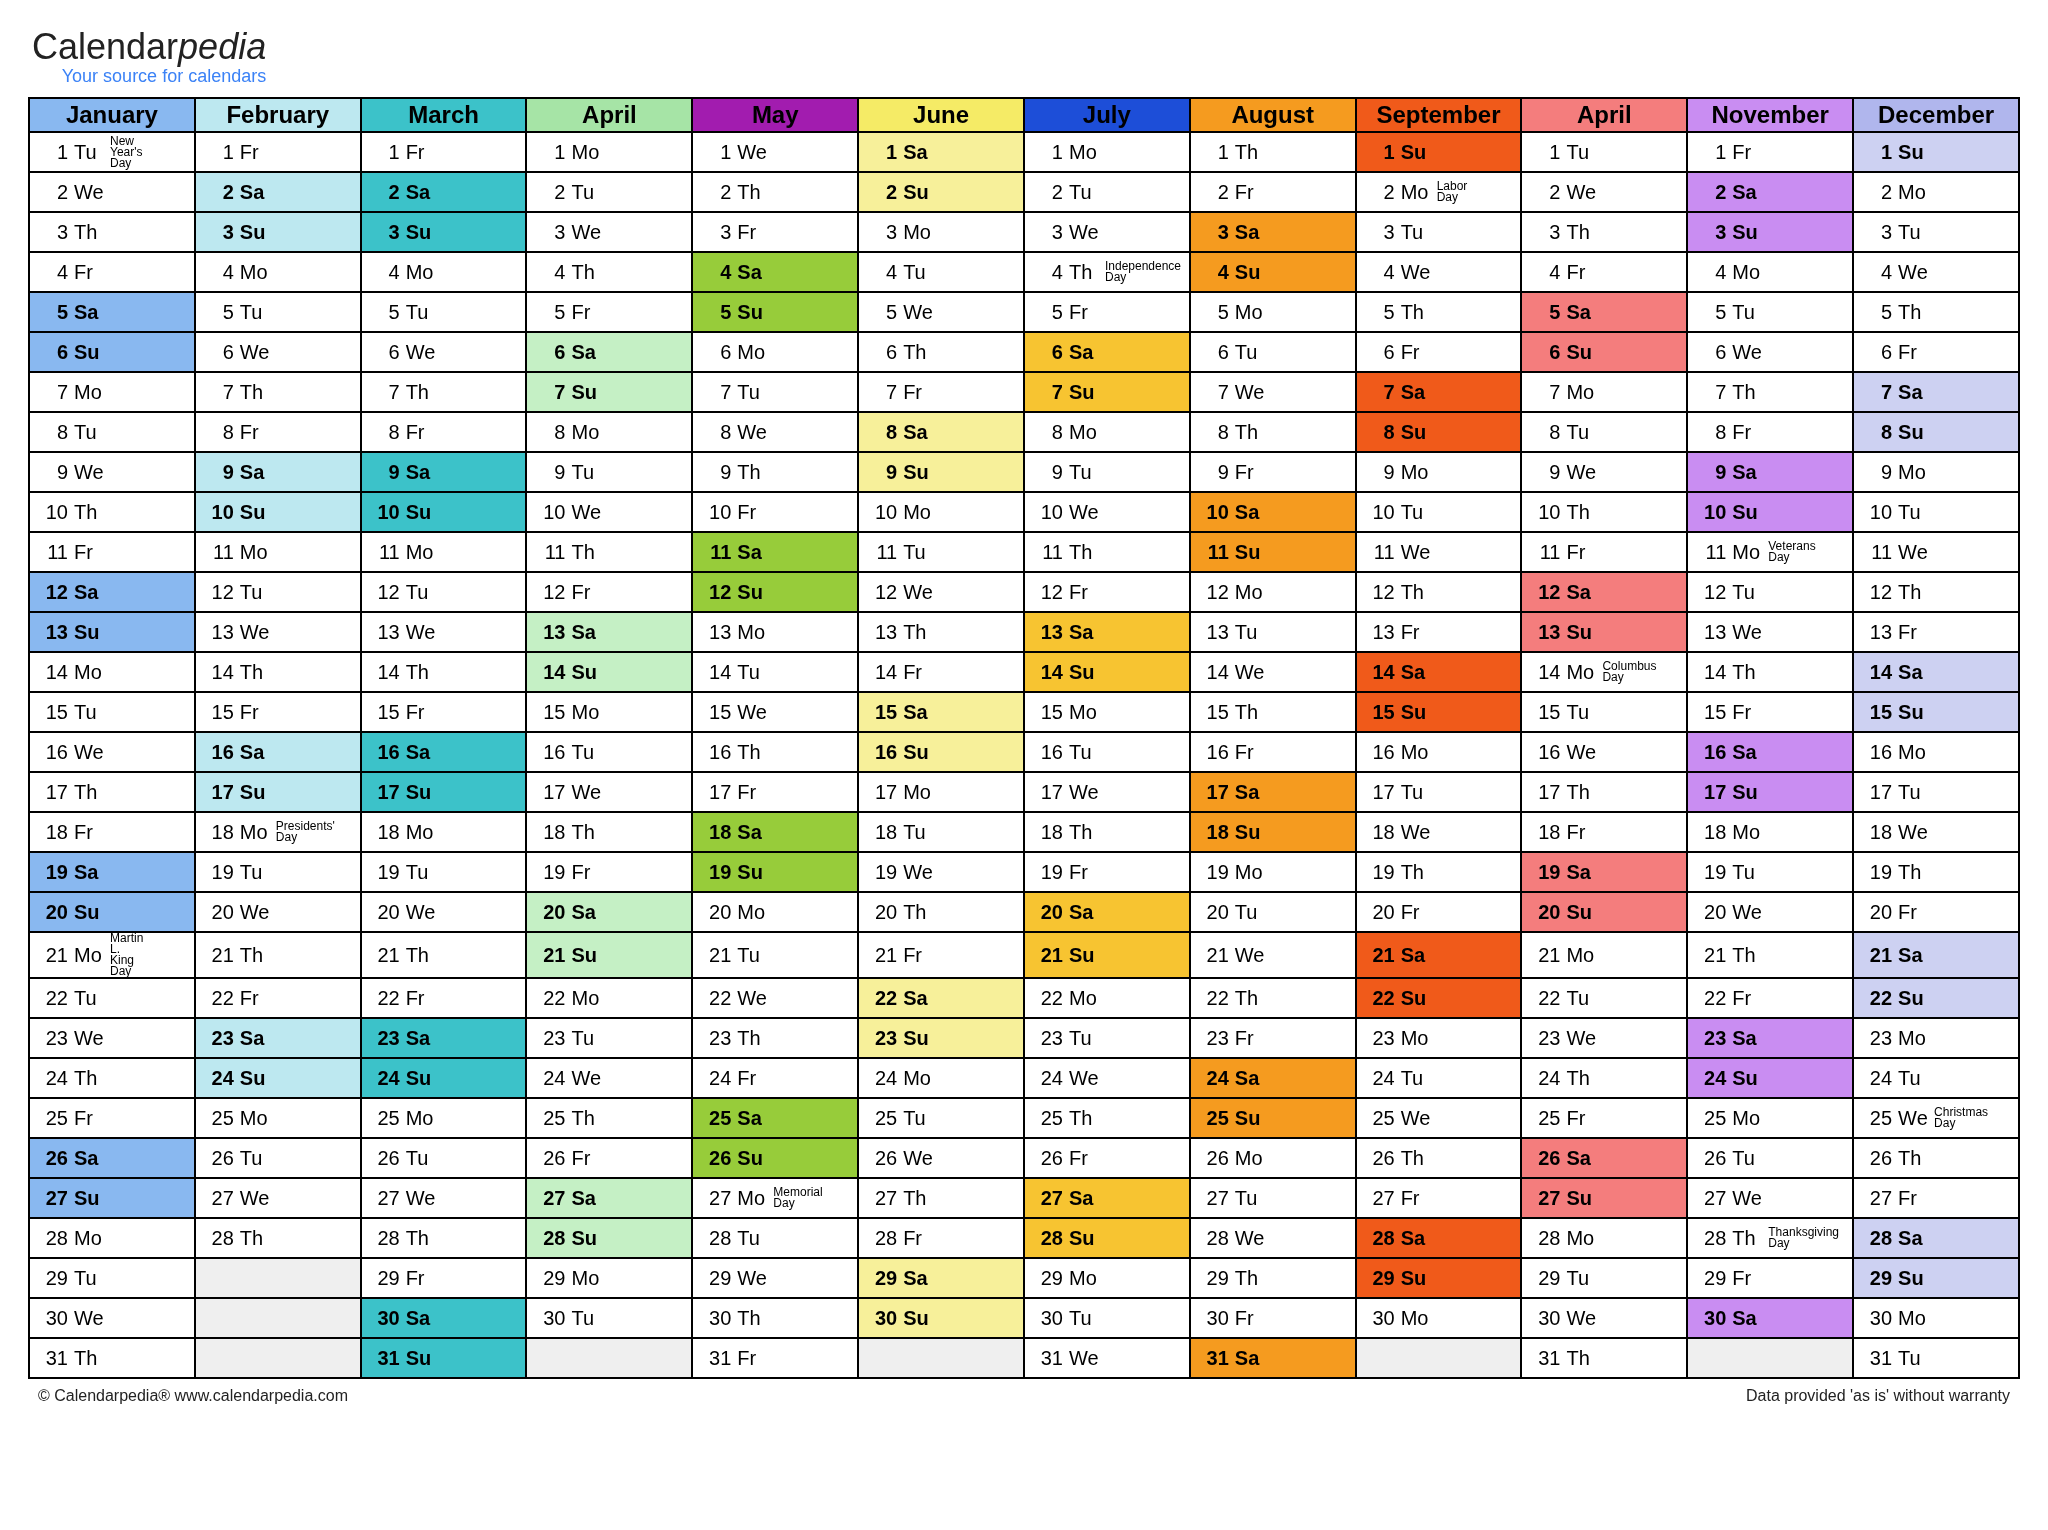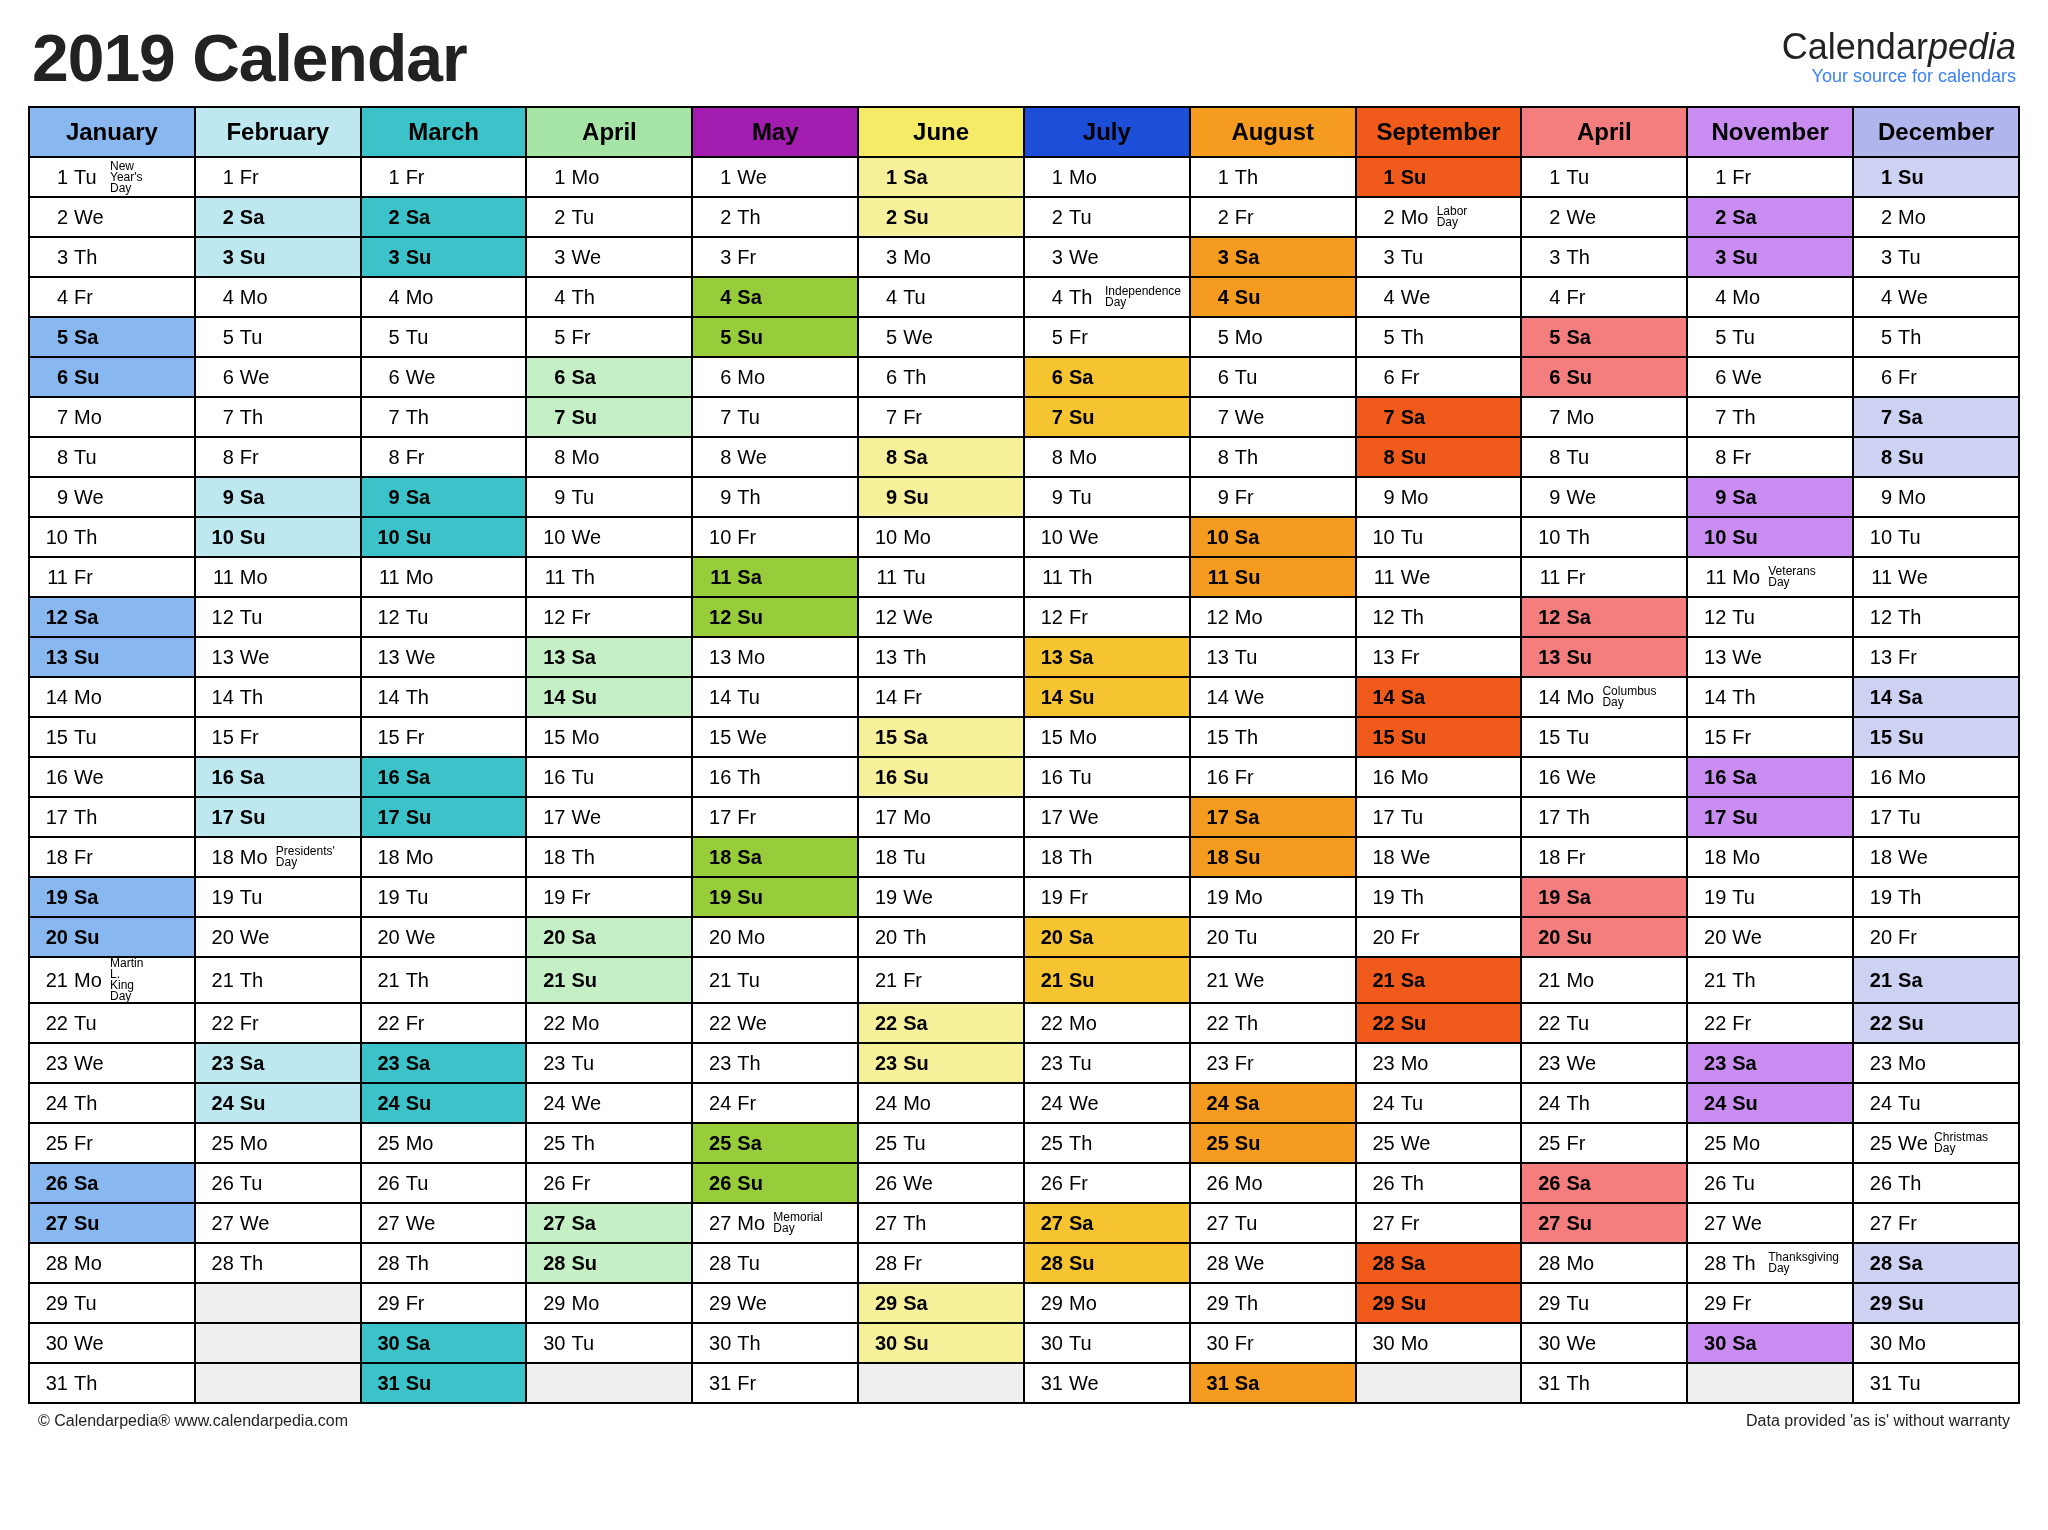--- a/index.html
+++ b/index.html
@@ -35,21 +35,21 @@
   table.cal th, table.cal td {
     border: 2px solid #000;
     height: 40px;
     font-size: 20px;
     vertical-align: middle;
   }
   table.cal th {
     font-size: 24px;
     font-weight: 700;
     text-align: center;
-    height: 50px;
+    height: 34px;
   }
   td.daycell { padding: 0 6px; }
   .drow { display: flex; align-items: center; height: 100%; }
   .dn { width: 32px; text-align: right; }
   .dw { width: 40px; text-align: left; padding-left: 6px; }
   .hol {
     font-size: 12px;
     line-height: 11px;
     text-align: left;
     flex: 1;
@@ -62,21 +62,20 @@
     justify-content: space-between;
     font-size: 16px;
     color: #222;
     padding: 8px 10px 0 10px;
   }
 </style>
 </head>
 <body>
 
 <div class="header">
-  <div class="title">2019 Calendar</div>
   <div class="brand">
     <div class="brand-name">
       <span>Calendar</span><strong>pedia</strong>
     </div>
     <div class="brand-tag">Your source for calendars</div>
   </div>
 </div>
 
 <table class="cal">
   <thead>

